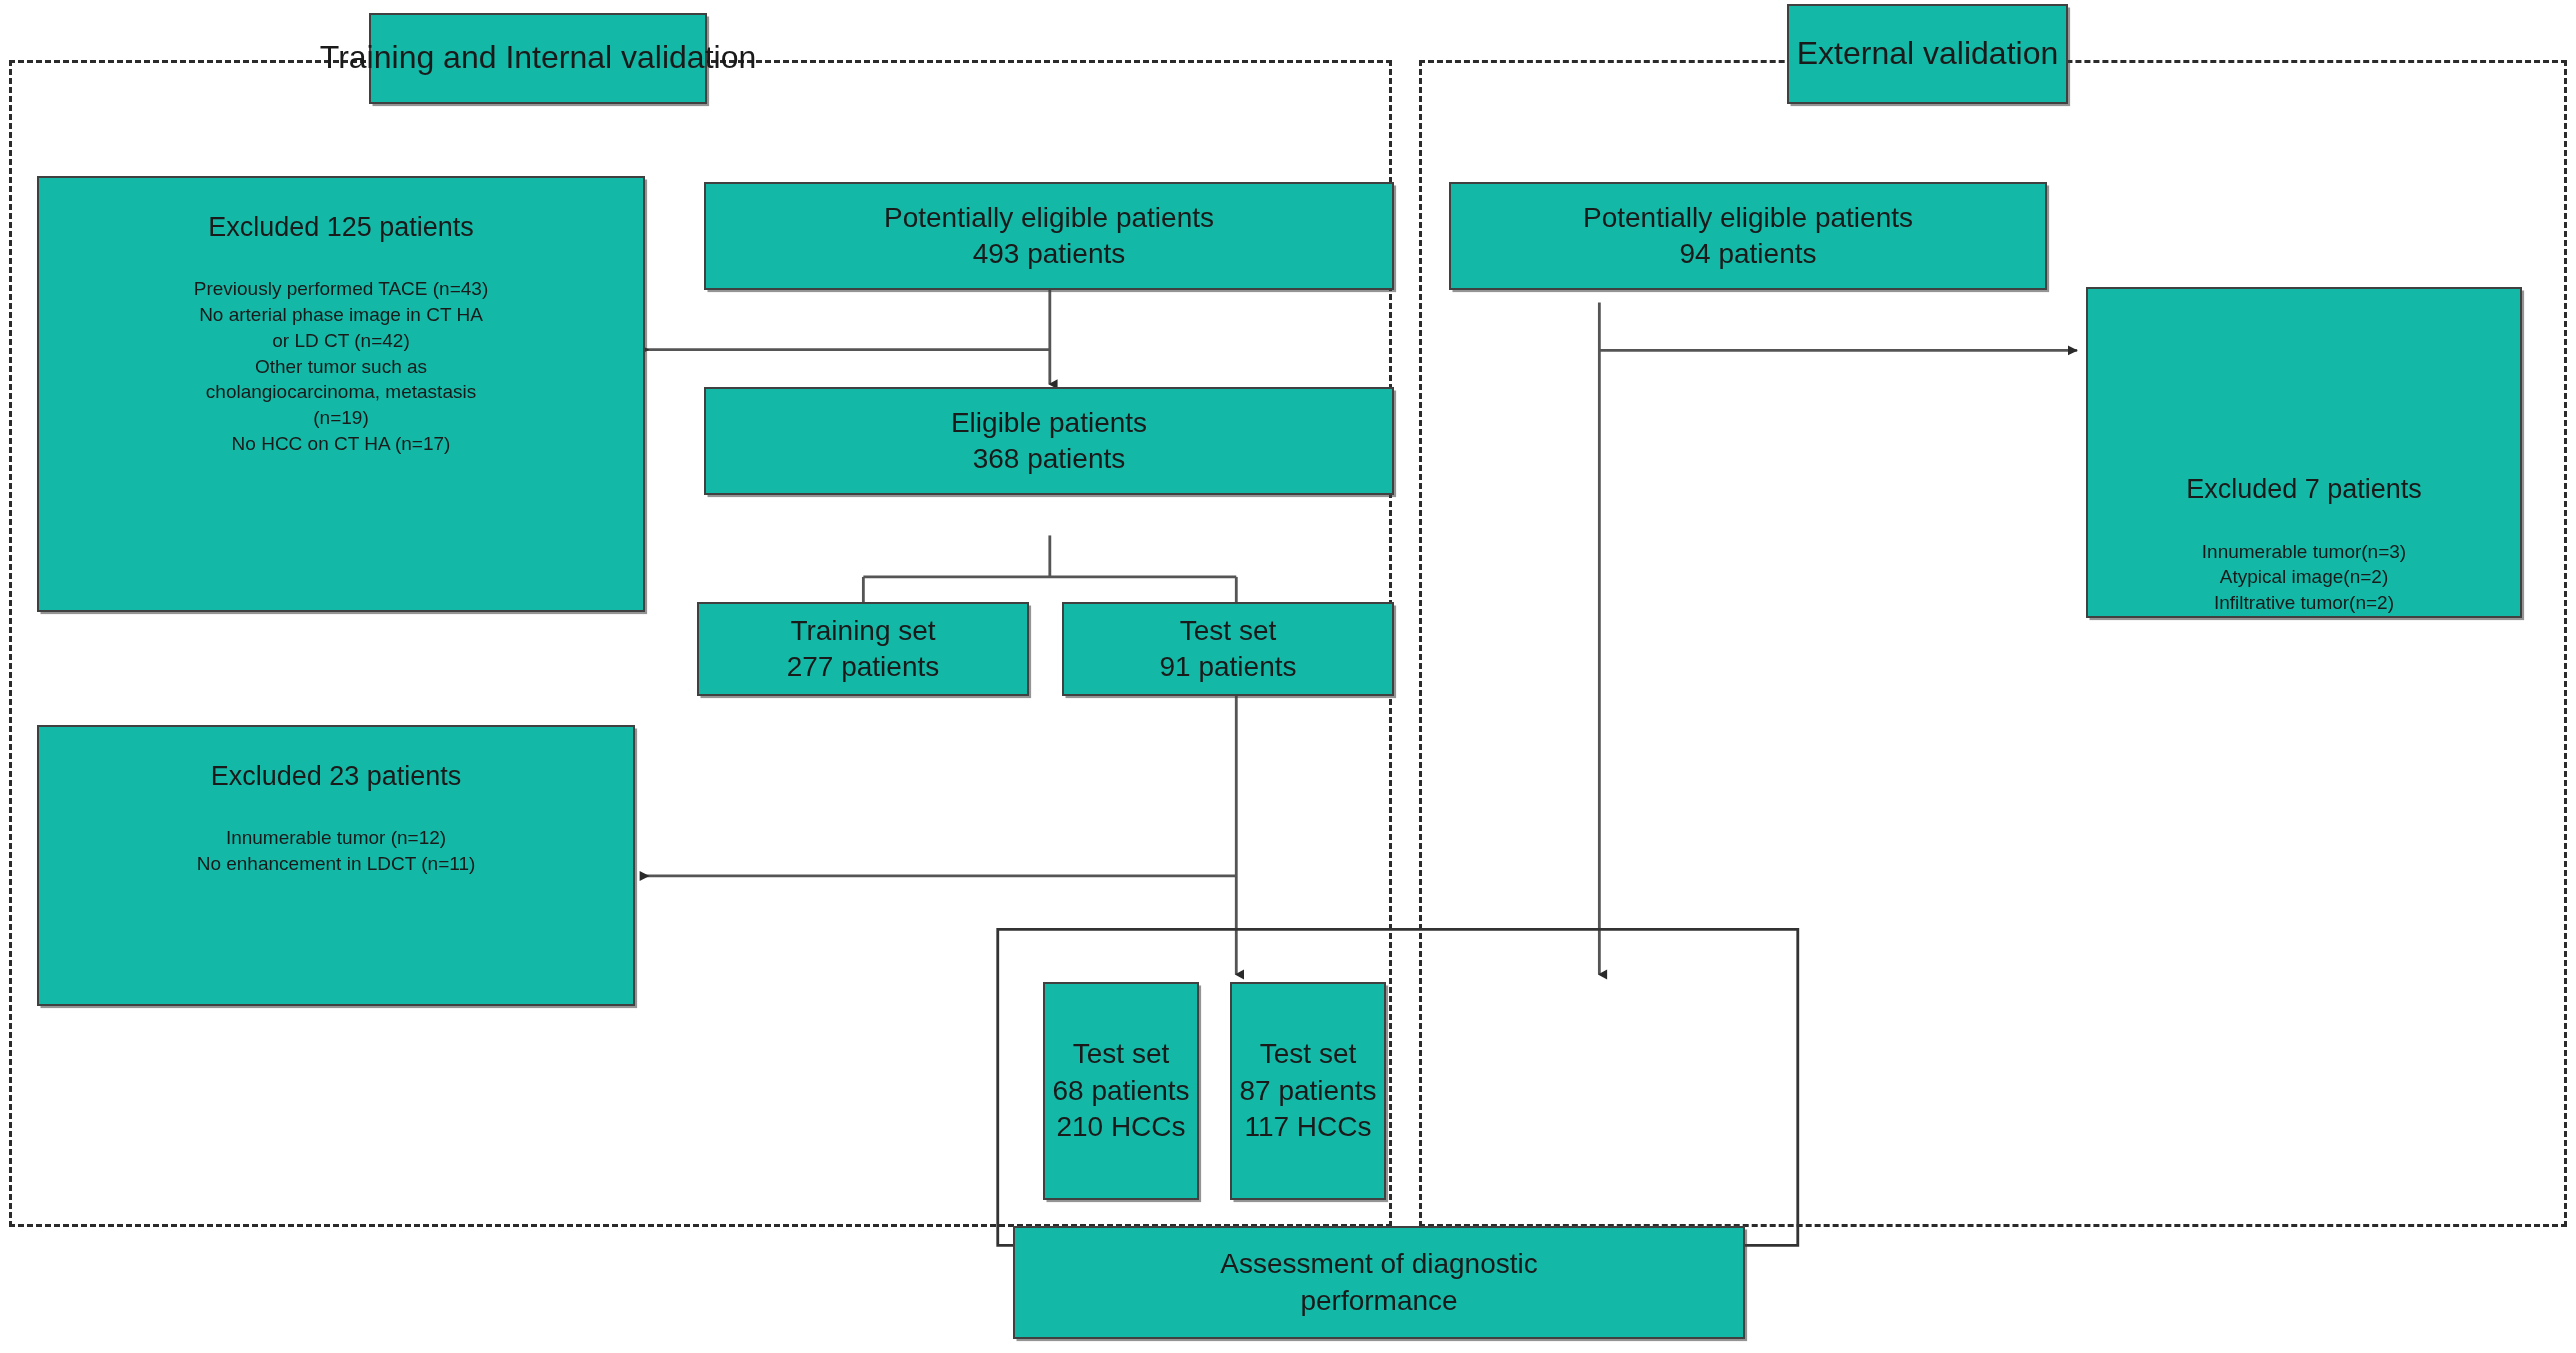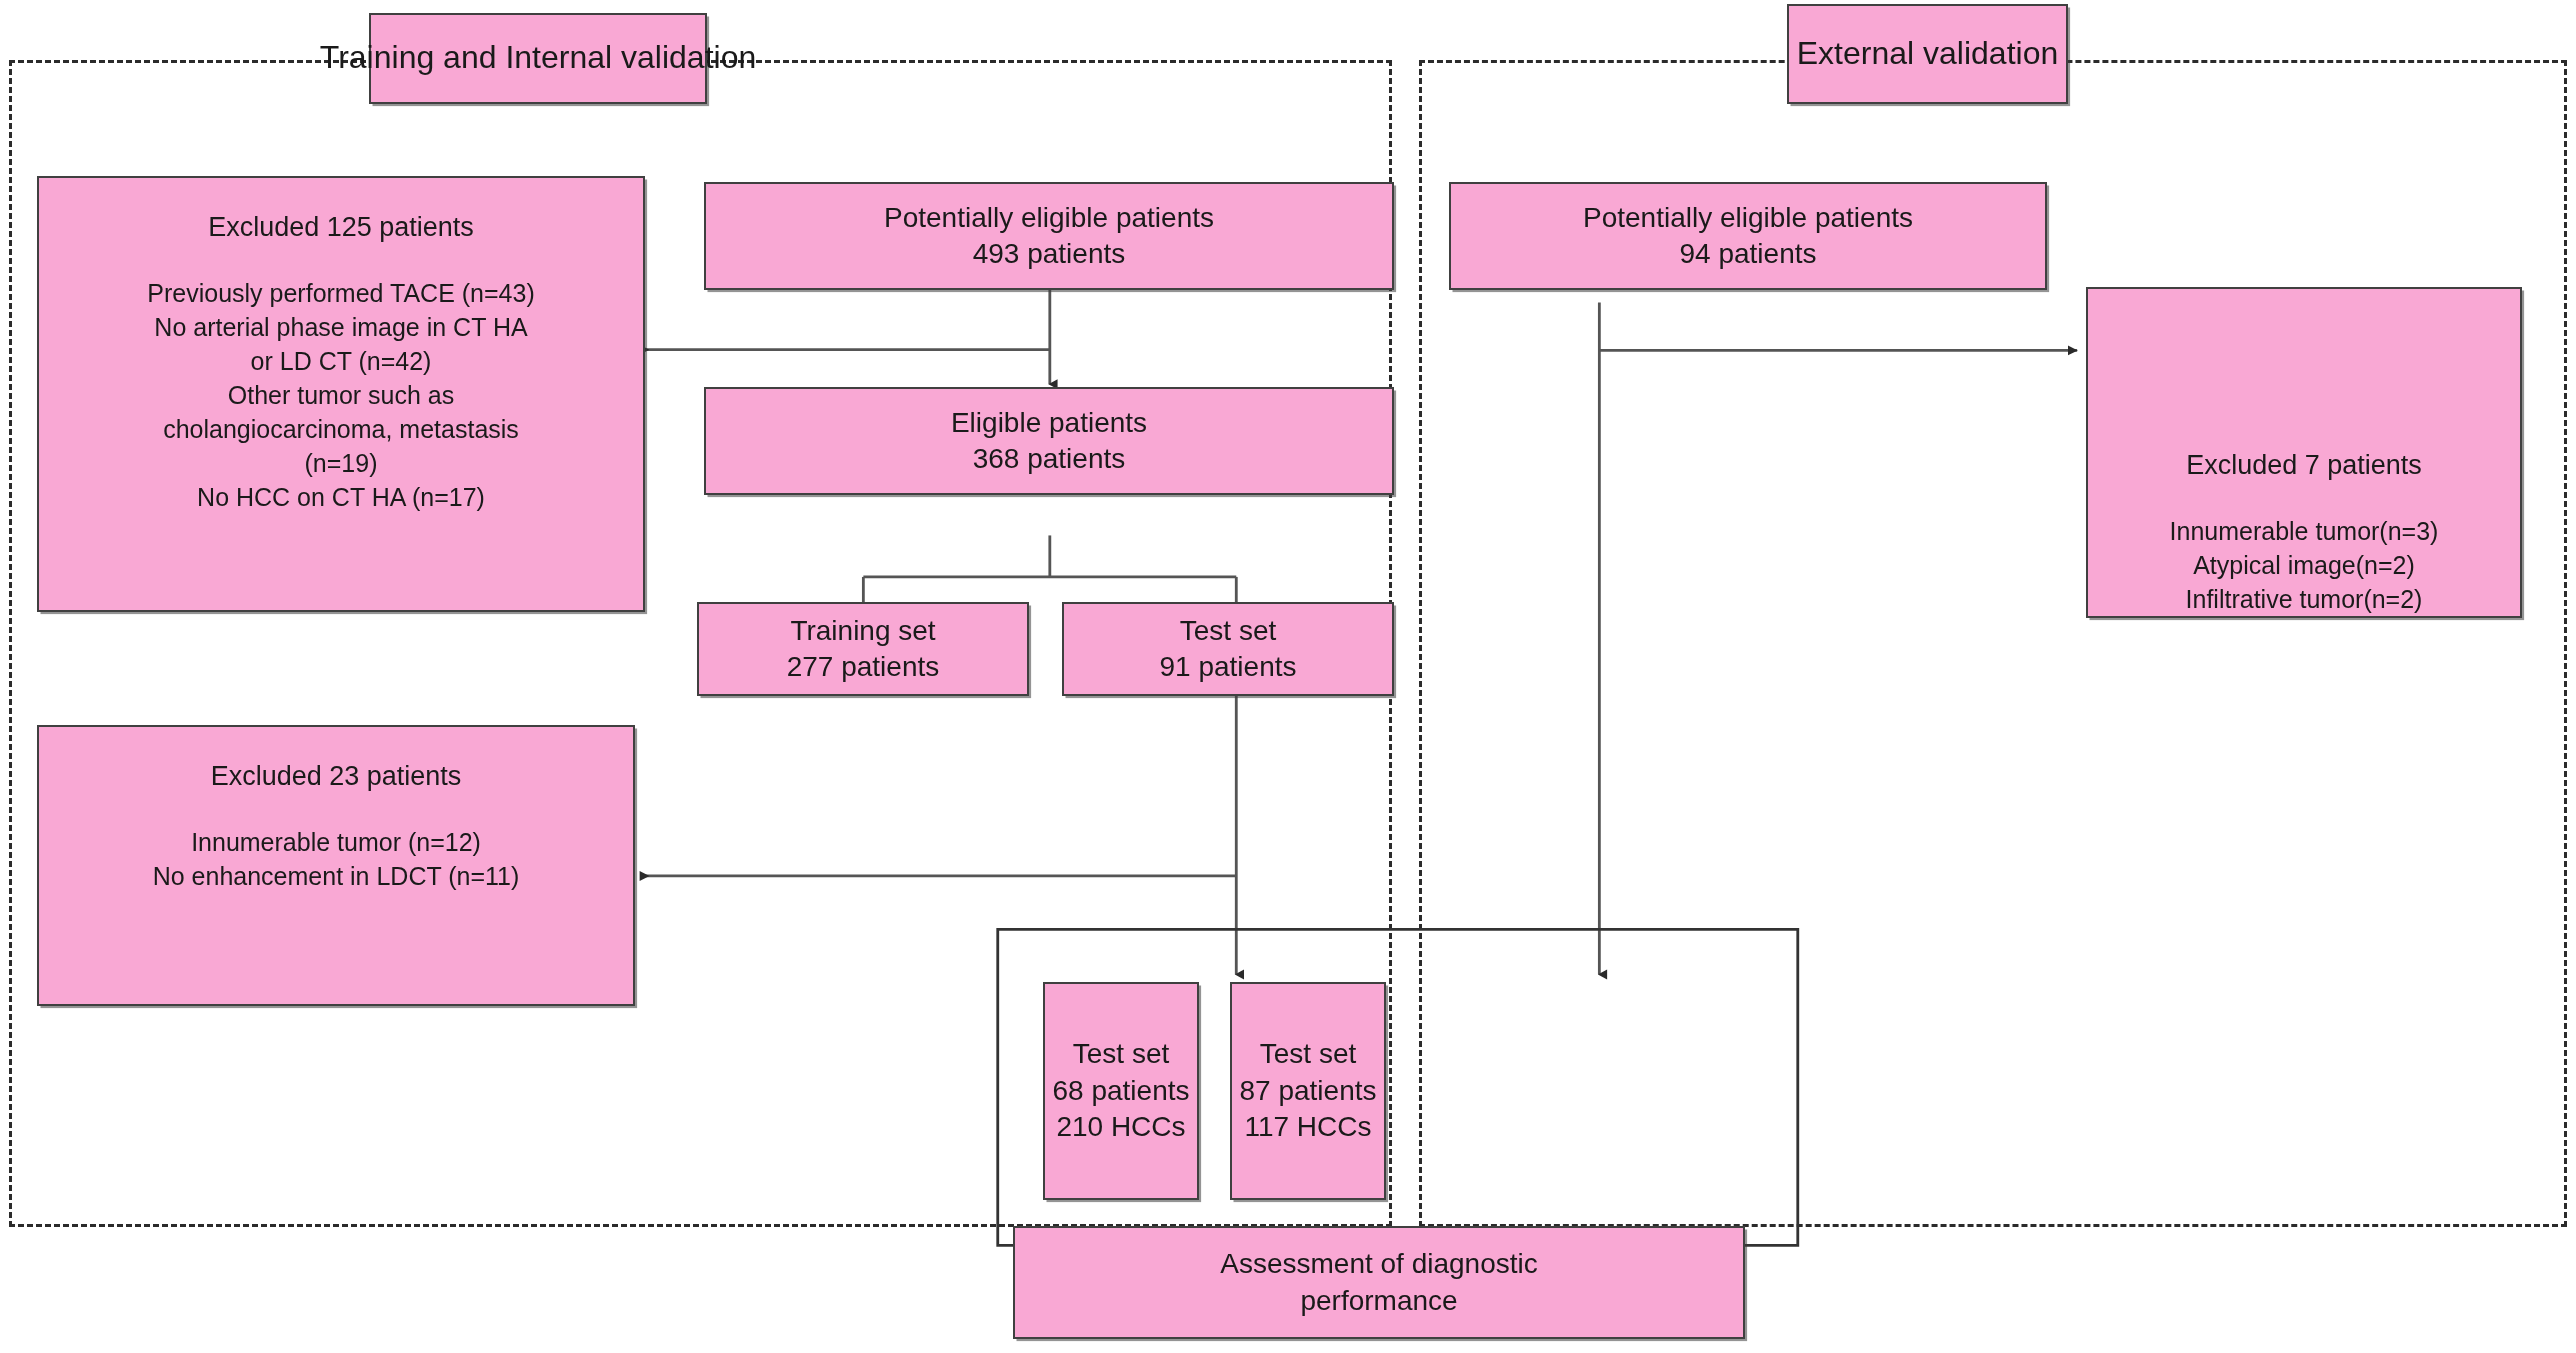--- a/index.html
+++ b/index.html
@@ -23,40 +23,40 @@
   .panel {
     position: absolute;
     border: 3.5px dashed #2b2b2b;
     box-sizing: border-box;
     background: transparent;
   }
   
   .node {
     position: absolute;
     box-sizing: border-box;
-    background: #f9a8d4;
+    background: #14b8a6;
     border: 2.1px solid #404040;
     box-shadow: 2.8px 2.8px 0 -0.7px rgba(60,60,60,0.55);
     display: flex;
     flex-direction: column;
     align-items: center;
     justify-content: center;
     text-align: center;
     line-height: 1.30;
     color: #1a1a1a;
   }
   .node .line { display: block; white-space: nowrap; }
   .title-node { font-size: 32px; }
   .main-node  { font-size: 28px; }
   .excl-node  {
     justify-content: flex-start;
     padding-top: 32px;
   }
   .excl-head { font-size: 27px; margin-bottom: 31px; }
-  .excl-body { font-size: 25px; line-height: 1.36; }
+  .excl-body { font-size: 19px; line-height: 1.36; }
   .excl-body .line { white-space: normal; }
   
   #links {
     position: absolute;
     left: 0; top: 0;
     width: 2576px;
     height: 1353px;
     pointer-events: none;
   }
 </style>

